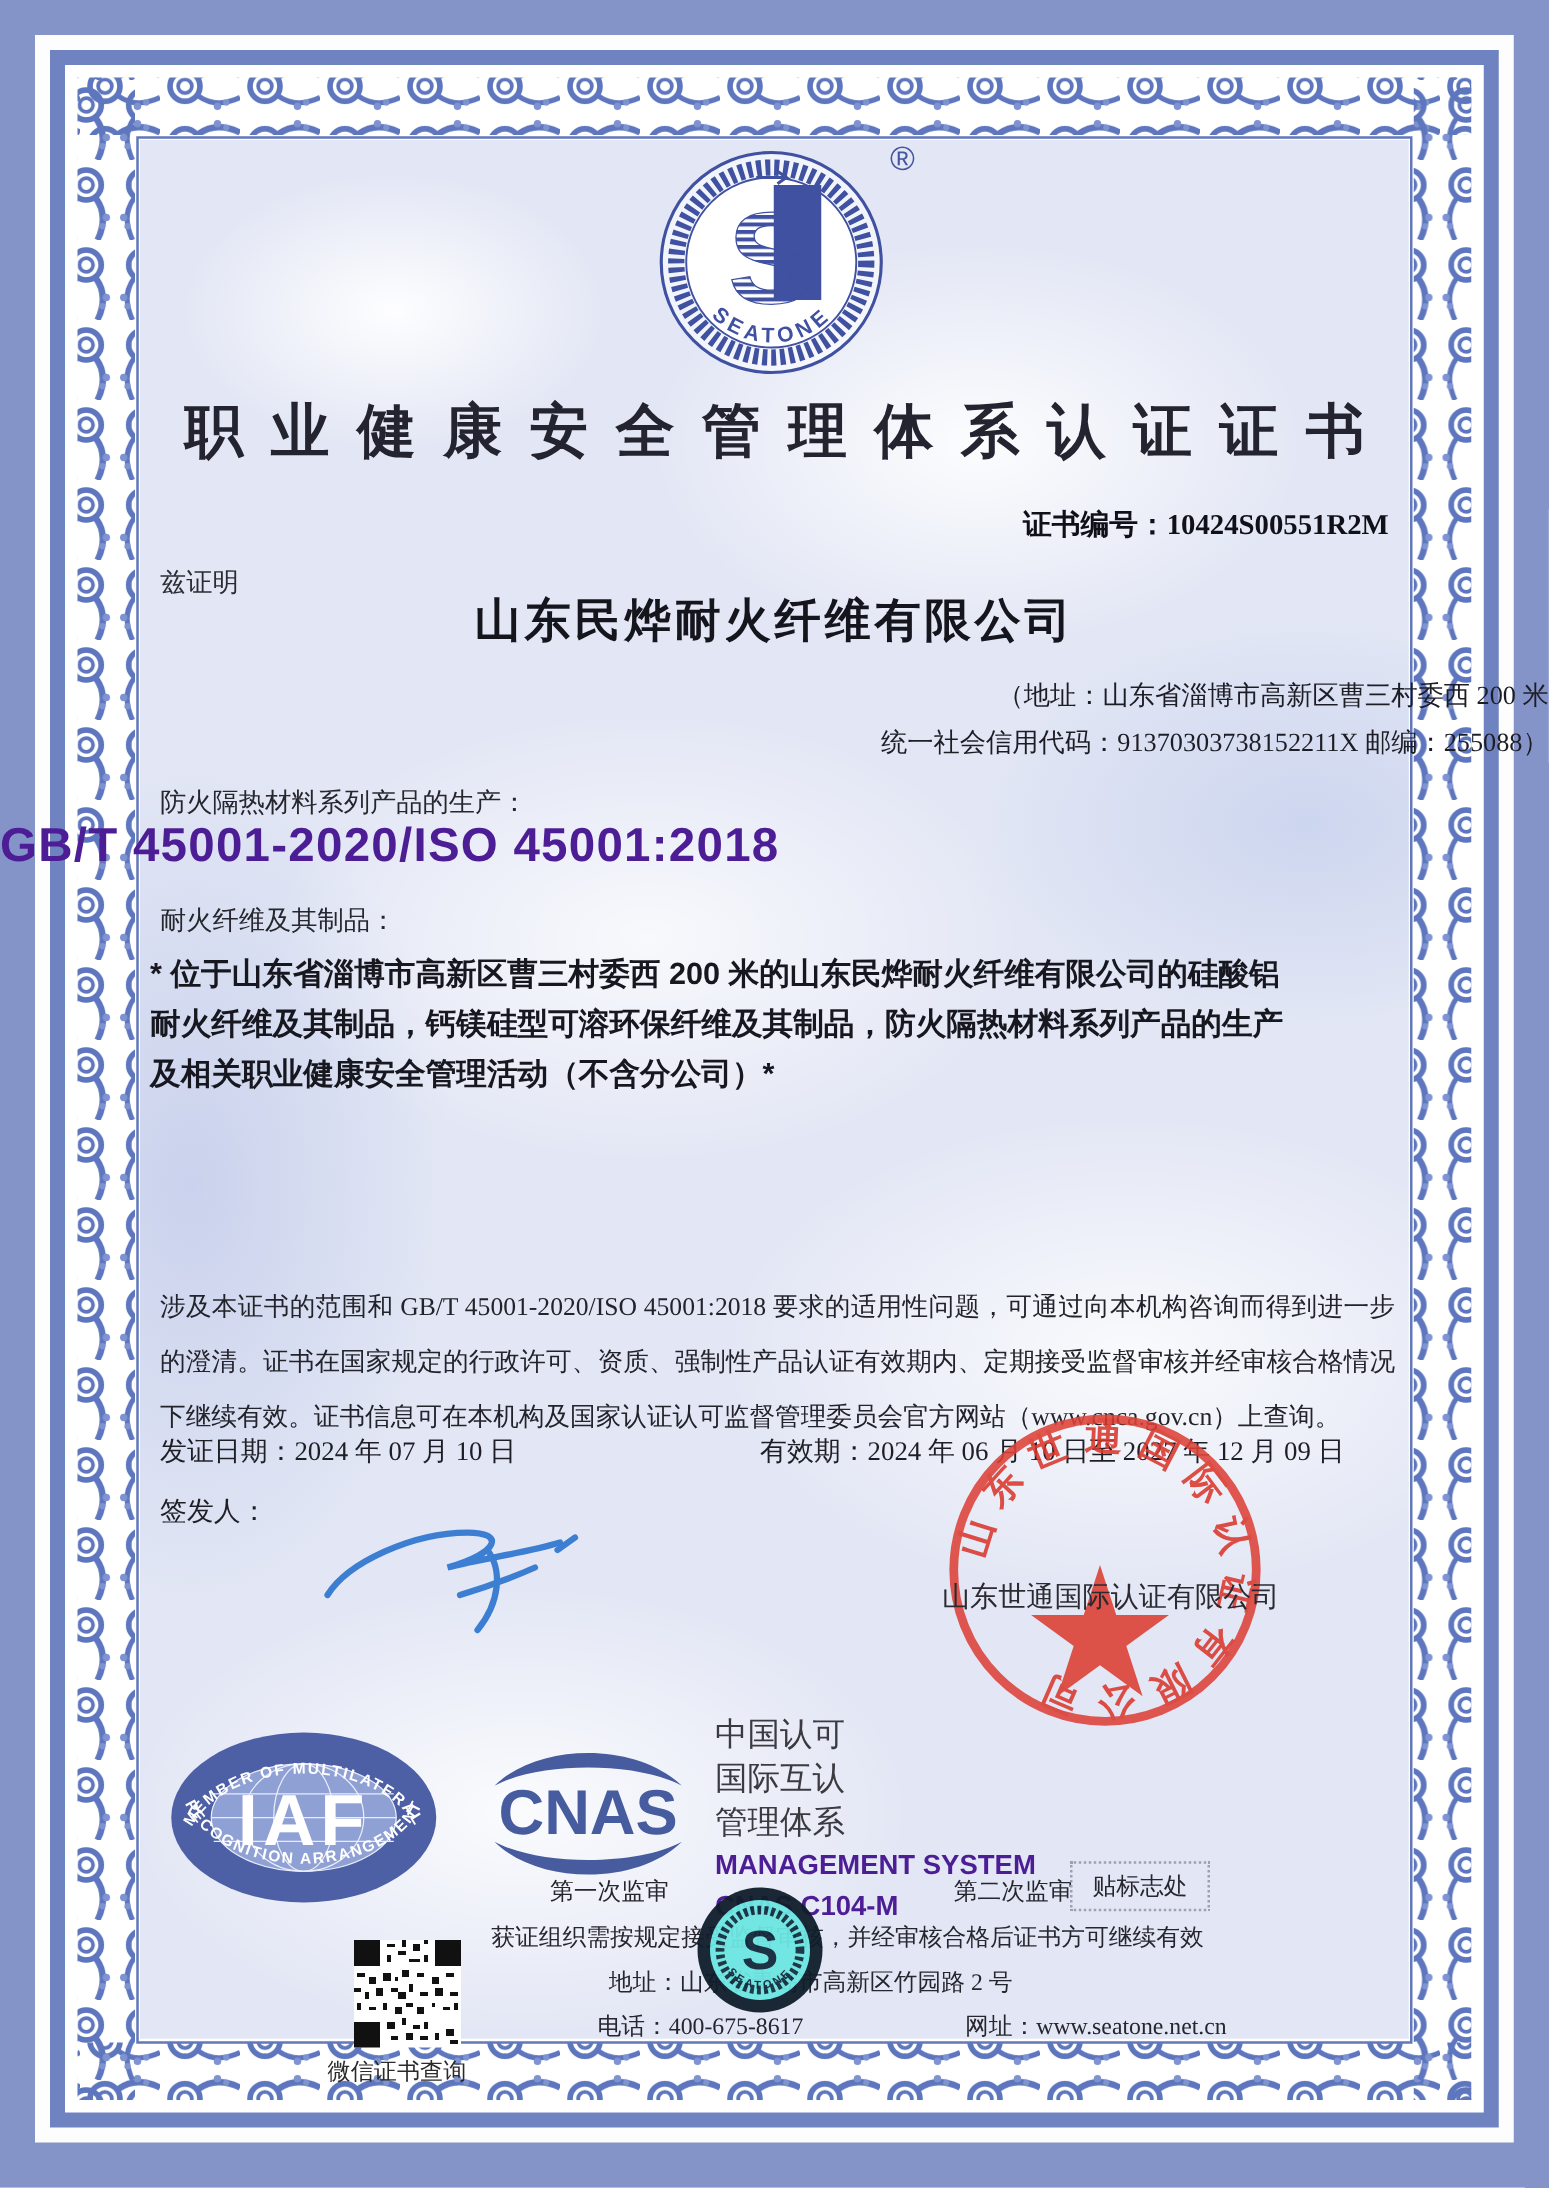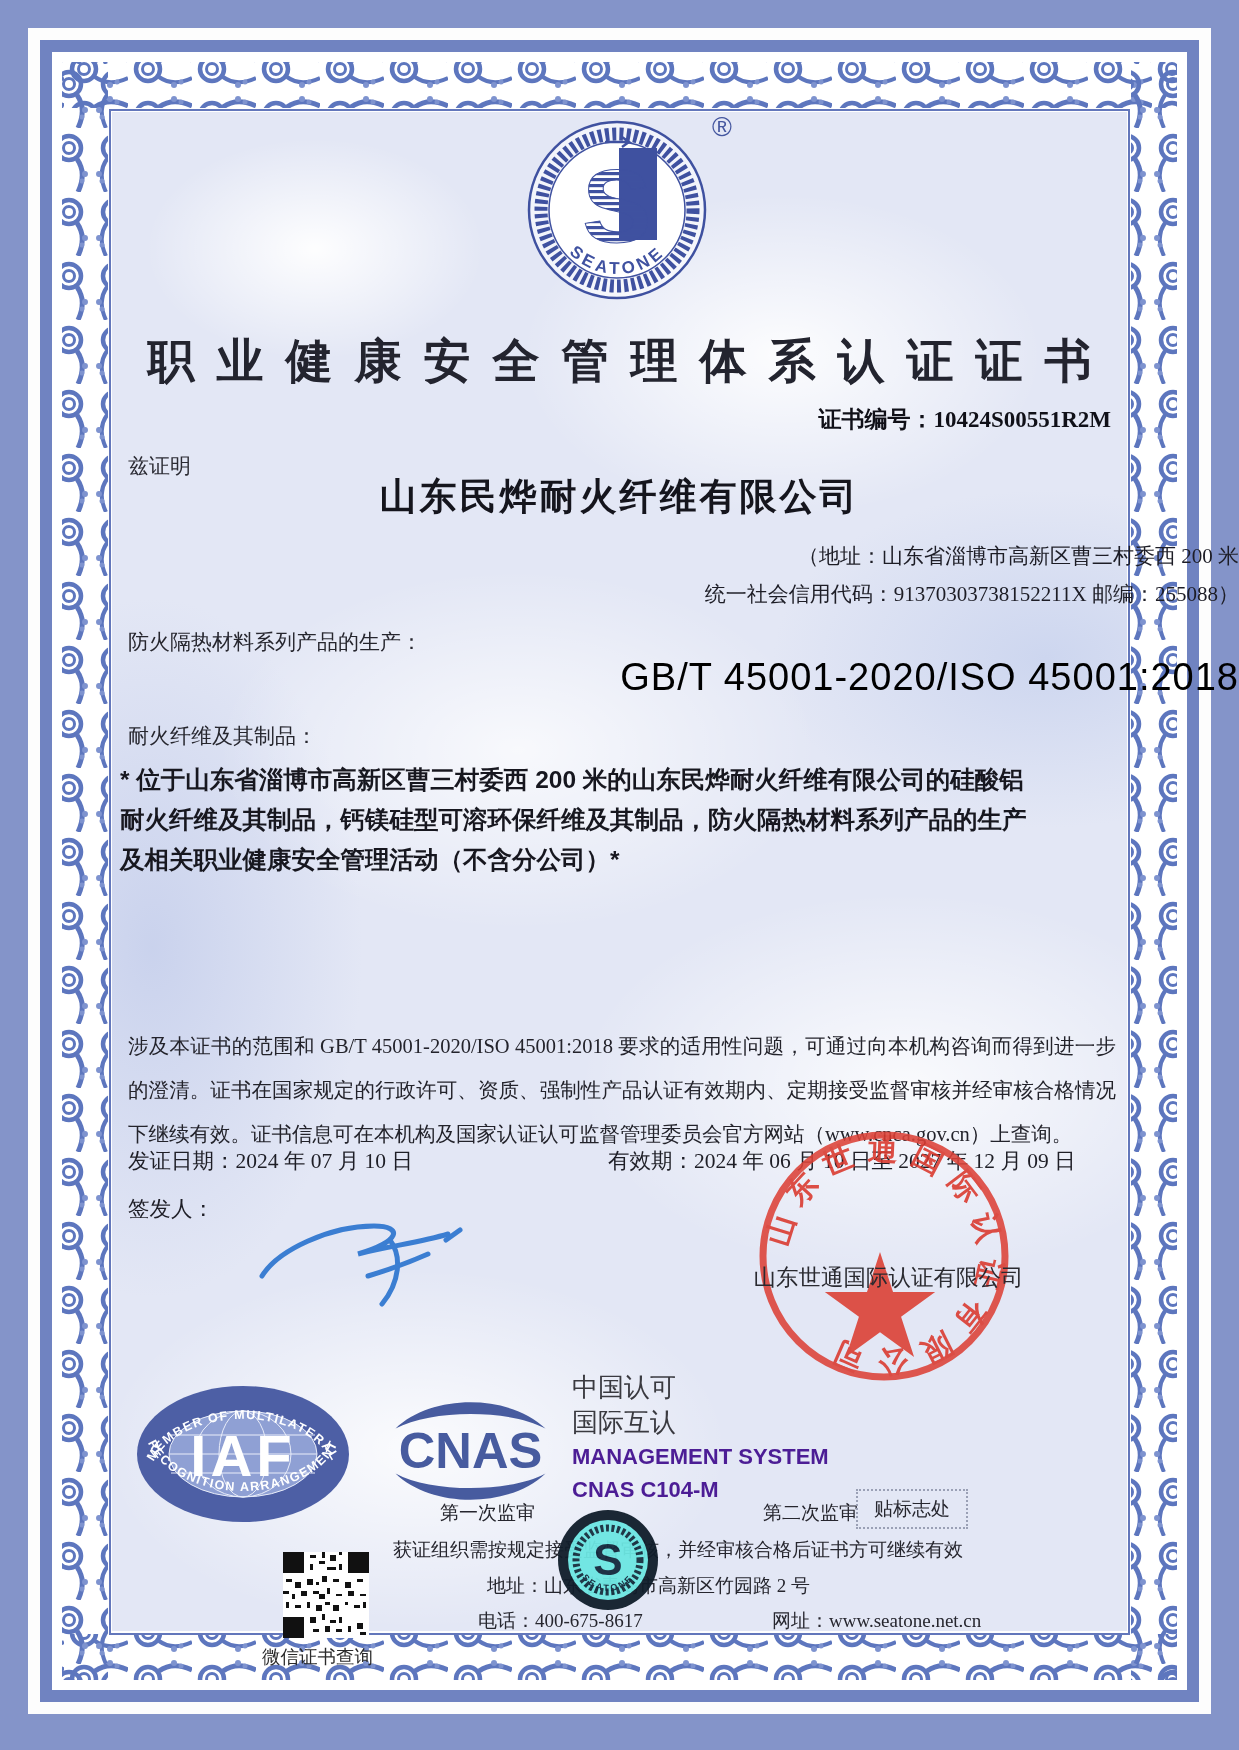--- a/index.html
+++ b/index.html
@@ -15,29 +15,29 @@
     background-image:
       radial-gradient(ellipse 260px 170px at 20% 9%, rgba(255,255,255,.95), rgba(255,255,255,0) 65%),
       radial-gradient(ellipse 420px 260px at 66% 16%, rgba(255,255,255,.9), rgba(255,255,255,0) 62%),
       radial-gradient(ellipse 500px 300px at 40% 42%, rgba(255,255,255,.75), rgba(255,255,255,0) 60%),
       radial-gradient(ellipse 560px 330px at 78% 64%, rgba(255,255,255,.8), rgba(255,255,255,0) 58%),
       radial-gradient(ellipse 520px 300px at 30% 88%, rgba(255,255,255,.85), rgba(255,255,255,0) 60%),
       radial-gradient(ellipse 300px 500px at 4% 55%, rgba(199,208,236,.9), rgba(199,208,236,0) 70%),
       radial-gradient(ellipse 420px 260px at 92% 36%, rgba(201,211,238,.85), rgba(201,211,238,0) 65%);}
   .serif{font-family:"Liberation Serif","DejaVu Serif",serif;}
   .sans{font-family:"Liberation Sans","DejaVu Sans",sans-serif;}
-  .title{left:0;right:0;top:330px;text-align:center;font-size:47px;font-weight:600;
+  .title{left:0;right:0;top:314px;text-align:center;font-size:47px;font-weight:600;
          letter-spacing:22px;padding-left:22px;color:#23242f;}
   .certno{right:128px;top:404px;font-size:23px;font-weight:bold;color:#101018;}
   .intro{left:128px;top:452px;font-size:21px;color:#2b2b33;}
   .company{left:0;right:0;top:472px;text-align:center;font-size:37px;font-weight:700;
            letter-spacing:3px;color:#15151d;}
   .addr{left:0;right:0;text-align:right;font-size:21px;font-weight:normal;color:#1d1d26;}
   .label{left:128px;font-size:21px;color:#26262e;}
-  .standard{left:0;right:0;top:656px;text-align:right;font-size:38px;color:#000000;letter-spacing:1px;}
+  .standard{left:0;right:0;top:656px;text-align:left;font-size:38px;color:#4c1d95;letter-spacing:1px;font-weight:bold;}
   .scope{left:120px;width:1000px;top:760px;text-align:left;font-size:24.5px;font-weight:600;
          line-height:40px;color:#17171f;white-space:pre-line;}
   .disclaimer{left:128px;width:988px;top:1024px;font-size:20.5px;line-height:44px;
               text-align:justify;color:#23232b;}
   .dateline{top:1146px;font-size:21.5px;color:#1e1e26;}
   .signer{left:128px;top:1194px;font-size:21.5px;color:#1e1e26;}
   .issuer{left:716px;width:345px;top:1262px;text-align:center;font-size:22.5px;color:#2a2a30;
           font-weight:500;z-index:6;}
   .cnasText{left:572px;top:1370px;font-size:26px;line-height:35px;color:#3a3a40;z-index:3;}
   .cnasText .en{font-family:"Liberation Sans","DejaVu Sans",sans-serif;font-weight:bold;
@@ -191,20 +191,21 @@
 
 <svg class="abs" style="left:378px;top:1388px;z-index:3" width="185" height="126" viewBox="0 0 190 126">
   <path d="M18,40 C55,4 135,4 172,40 C135,20 55,20 18,40 Z" fill="#475b9f"></path>
   <path d="M18,86 C55,122 135,122 172,86 C135,106 55,106 18,86 Z" fill="#475b9f"></path>
   <text x="95" y="80" text-anchor="middle" font-size="52" font-weight="800" fill="#475b9f">CNAS</text>
 </svg>
 
 <div class="abs cnasText sans">
   <div>中国认可</div>
   <div>国际互认</div>
+  <div>管理体系</div>
   <div class="en">MANAGEMENT SYSTEM</div>
   <div class="en">CNAS C104-M</div>
 </div>
 
 <svg class="abs" style="left:283px;top:1552px;z-index:5" width="86" height="86" viewBox="0 0 29 29" shape-rendering="crispEdges">
   <rect width="29" height="29" fill="#ffffff"></rect>
   <g fill="#111111">
     <rect x="0" y="0" width="7" height="7"></rect>
       <rect x="22" y="0" width="7" height="7"></rect>
     <rect x="0" y="22" width="7" height="7"></rect>

